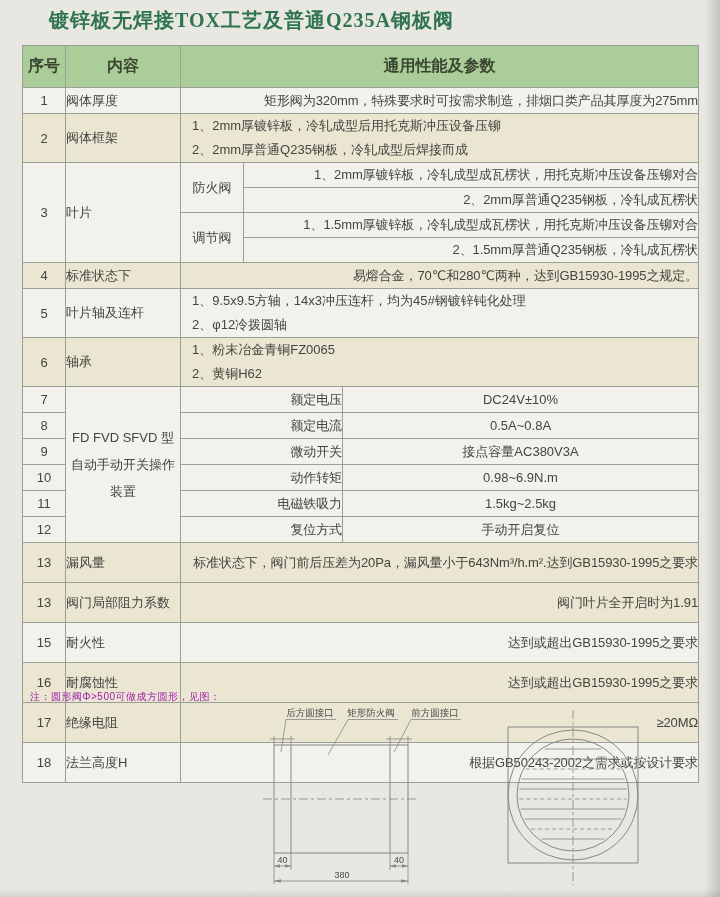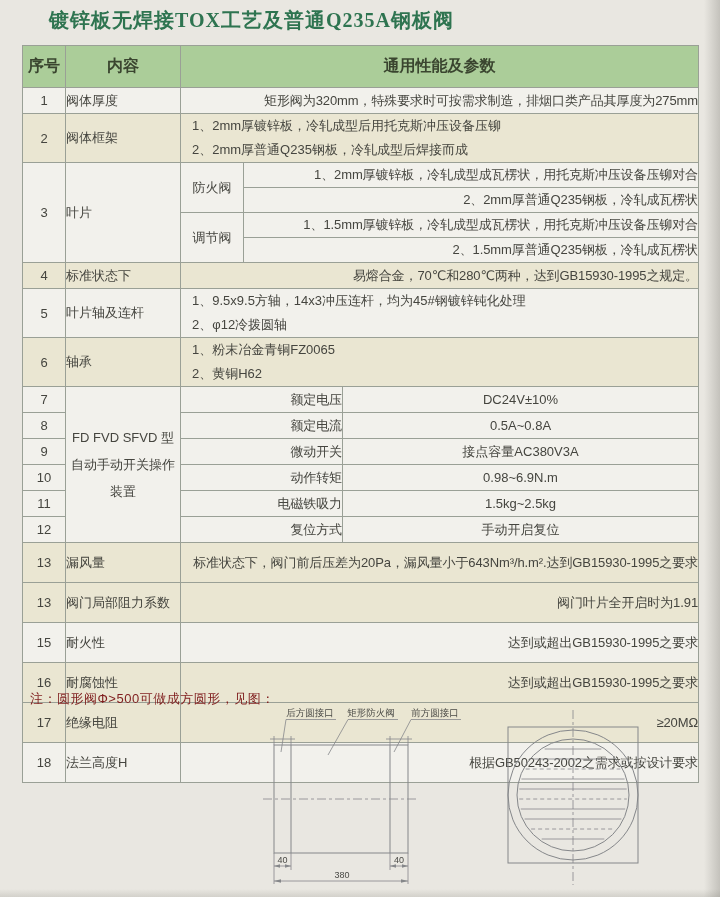--- a/index.html
+++ b/index.html
@@ -18,21 +18,21 @@
   .spec thead th{background:var(--header-green);height:42px;font-weight:bold;color:#3a452f;font-size:16px;}
   .bg-a{background:var(--row-light);} .bg-b{background:var(--row-cream);}
   .h24>td{height:40px;} .h25>td{height:25px;} .h26>td{height:26px;}
   .seq{text-align:center;} .lab{text-align:left;padding:0 3px;}
   .val{text-align:right;padding:0 6px 0 11px;white-space:nowrap;letter-spacing:-0.1px;}
   .val2{padding:0;margin-top:12px;}
   .val2 div{line-height:24px;height:24px;padding:0 6px 0 11px;white-space:nowrap;}
   .sub{text-align:center;margin-top:44px;}
   .cval{text-align:center;white-space:nowrap;}
   .group-lab{text-align:center;line-height:27px;padding:0 17px;margin-top:41px;}
-  .note{position:absolute;left:30px;top:690px;font-size:13px;color:#7f1d1d;letter-spacing:0.5px;}
+  .note{position:absolute;left:30px;top:690px;font-size:10px;color:#a21caf;letter-spacing:0.5px;}
   .diagram{position:absolute;left:258px;top:698px;}
   .scan-shadow-right{position:absolute;right:0;top:0;width:16px;height:100%;
       background:linear-gradient(to right,rgba(110,108,102,0),rgba(110,108,102,0.30));pointer-events:none;}
   .scan-shadow-bottom{position:absolute;left:0;bottom:0;width:100%;height:8px;
       background:linear-gradient(to bottom,rgba(110,108,102,0),rgba(110,108,102,0.18));pointer-events:none;}
   svg text{fill:#4a4a46;font-family:"Liberation Sans","DejaVu Sans",sans-serif;}
   svg .ln{stroke:var(--line);stroke-width:1;fill:none;}
   svg .thin{stroke:var(--line);stroke-width:0.8;fill:none;}
   svg .dash{stroke:var(--line);stroke-width:0.8;fill:none;stroke-dasharray:9 3 3 3;}
   svg .ldash{stroke:var(--line);stroke-width:0.8;fill:none;stroke-dasharray:4 3;}

